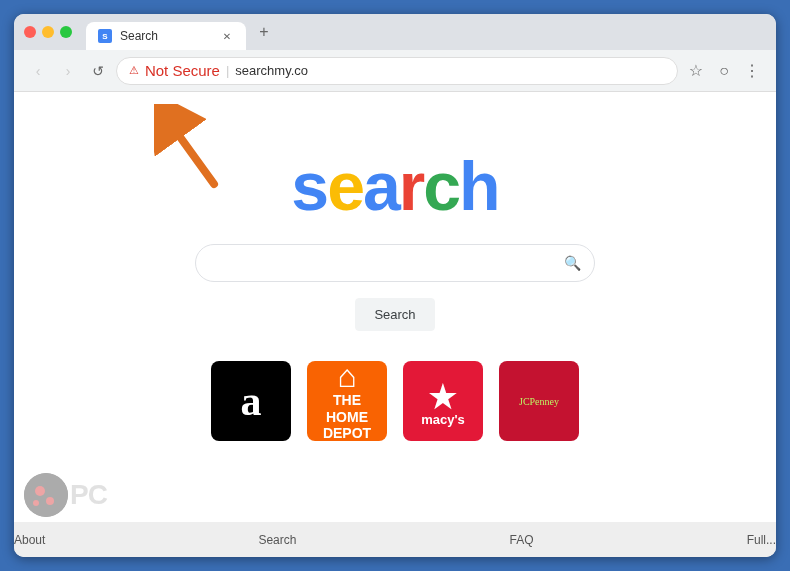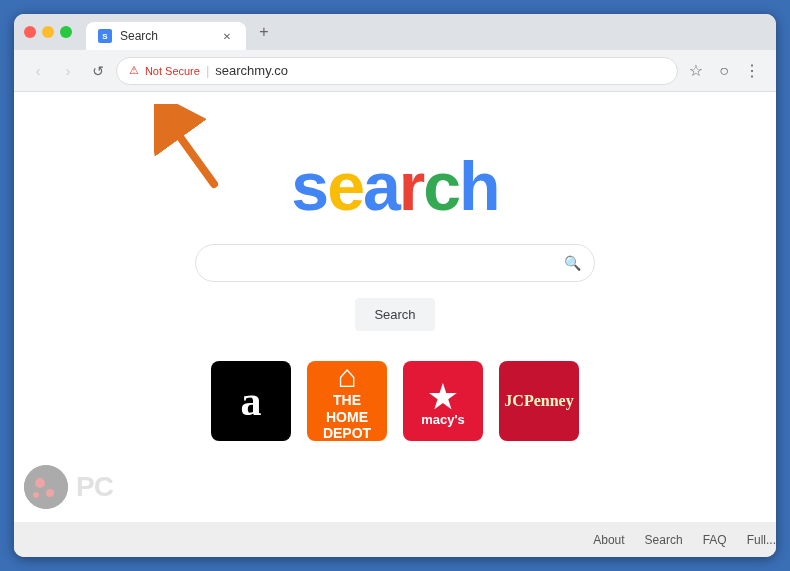--- a/index.html
+++ b/index.html
@@ -141,21 +141,21 @@
       padding: 0 12px;
       gap: 6px;
       font-size: 13px;
       color: #333;
     }
     .lock-icon {
       color: #d93025;
       font-size: 11px;
     }
     .not-secure-text {
-      font-size: 11px;
+      font-size: 15px;
       color: #d93025;
     }
     .address-divider {
       color: #ccc;
       font-size: 13px;
     }
     .address-url {
       font-size: 13px;
       color: #333;
     }
@@ -290,53 +290,53 @@
       flex-direction: column;
       align-items: center;
     }
     .jcpenney-logo {
       background: #c41230;
       display: flex;
       align-items: center;
       justify-content: center;
     }
     .jcpenney-text {
-      color: #fef9c3;
-      font-size: 16px;
-      font-weight: bold;
+      color: #bef264;
+      font-size: 10px;
+      font-weight: normal;
       font-family: serif;
     }
     
     .page-footer {
       position: absolute;
       bottom: 0;
       left: 0;
       right: 0;
       height: 35px;
       background: rgba(200,200,200,0.3);
       display: flex;
       align-items: center;
-      justify-content: flex-end;
+      justify-content: space-between;
       gap: 20px;
       margin-top: 48px;
     }
     .footer-link {
       font-size: 12px;
       color: #555;
       cursor: pointer;
       text-decoration: none;
     }
     
     .watermark {
       position: absolute;
-      bottom: 48px;
+      bottom: 40px;
       left: 10px;
       display: flex;
       align-items: center;
-      gap: 8px;
+      gap: 2px;
       opacity: 0.35;
     }
     .watermark-logo {
       width: 44px;
       height: 44px;
       background: #000;
       border-radius: 50%;
       display: flex;
       align-items: center;
       justify-content: center;

